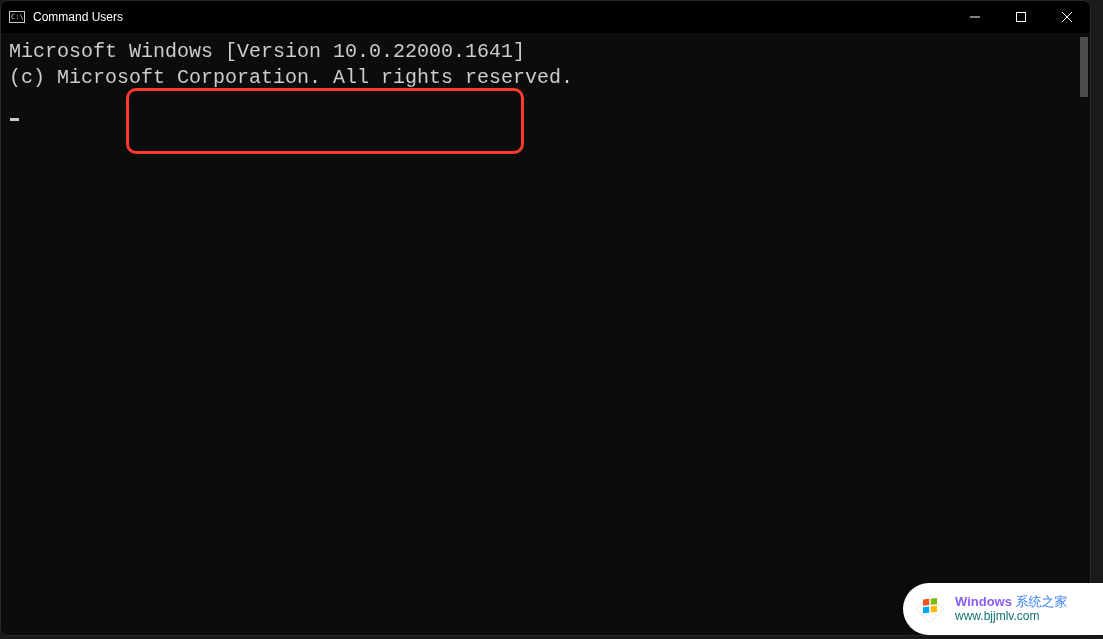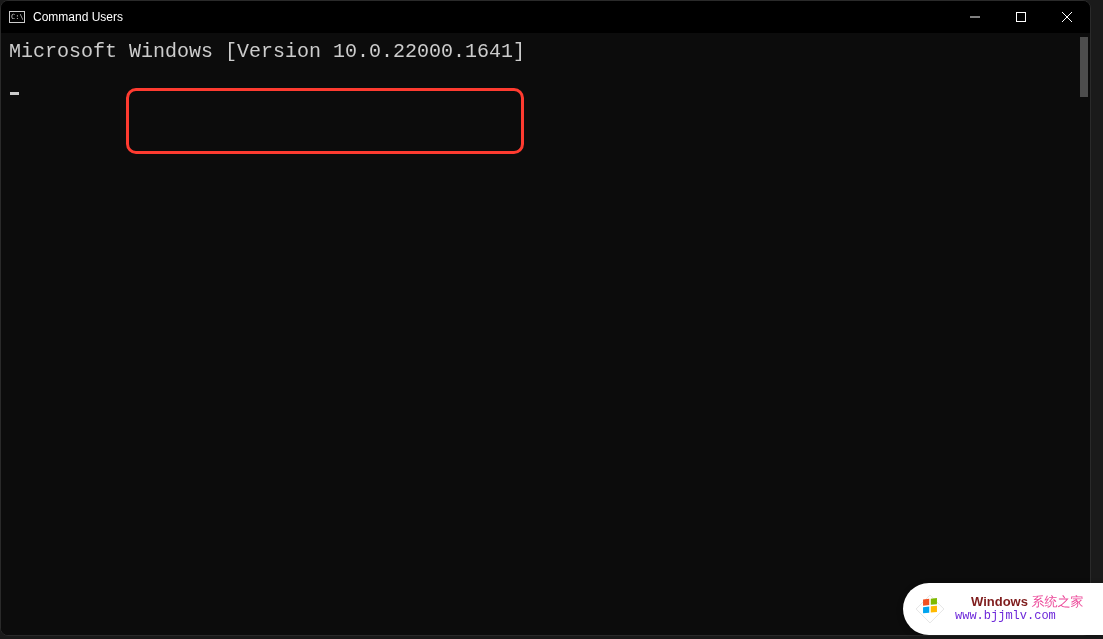--- a/index.html
+++ b/index.html
@@ -104,23 +104,23 @@
       box-shadow: 0 2px 6px rgba(0,0,0,0.3);
     }
     .wm-logo {
       width: 34px;
       height: 34px;
       margin-right: 8px;
       flex-shrink: 0;
     }
     .wm-text { display: flex; flex-direction: column; line-height: 1.1; }
     .wm-line1 { font-size: 13px; }
-    .wm-brand { color: #7f1d1d; font-weight: 600; margin-left: 16px; }
-    .wm-cn { color: #ec4899; }
-    .wm-url { color: #6d28d9; font-size: 12px; font-family: Liberation Mono, monospace; }
+    .wm-brand { color: #8b5cf6; font-weight: 600; }
+    .wm-cn { color: #3b82f6; }
+    .wm-url { color: #0f766e; font-size: 12px; }
   </style>
 </head>
 <body>
 
 <div class="window">
   <div class="titlebar">
     <span class="titlebar-icon">
       <svg width="16" height="16" viewBox="0 0 16 16">
         <rect x="0.5" y="2.5" width="15" height="11" fill="#000" stroke="#ccc" stroke-width="1"></rect>
         <text x="2" y="10" font-size="7" fill="#ccc" font-family="monospace">C:\</text>
@@ -143,20 +143,21 @@
         <svg width="10" height="10" viewBox="0 0 10 10">
             <line x1="0" y1="0" x2="10" y2="10" stroke="#fff" stroke-width="1"></line>
             <line x1="10" y1="0" x2="0" y2="10" stroke="#fff" stroke-width="1"></line>
           </svg>
       </div>
     </div>
   </div>
 
   <div class="terminal-body">
     <div class="term-line">Microsoft Windows [Version 10.0.22000.1641]</div>
+    <div class="term-line">(c) Microsoft Corporation. All rights reserved.</div>
     <div class="term-line">&nbsp;</div>
     <div class="prompt-line">
       <span class="cursor"></span>
     </div>
 
     <div class="highlight-box" style="left:125px; top:55px; width:398px; height:66px;"></div>
   </div>
 
   <div class="scrollbar"></div>
 </div>

